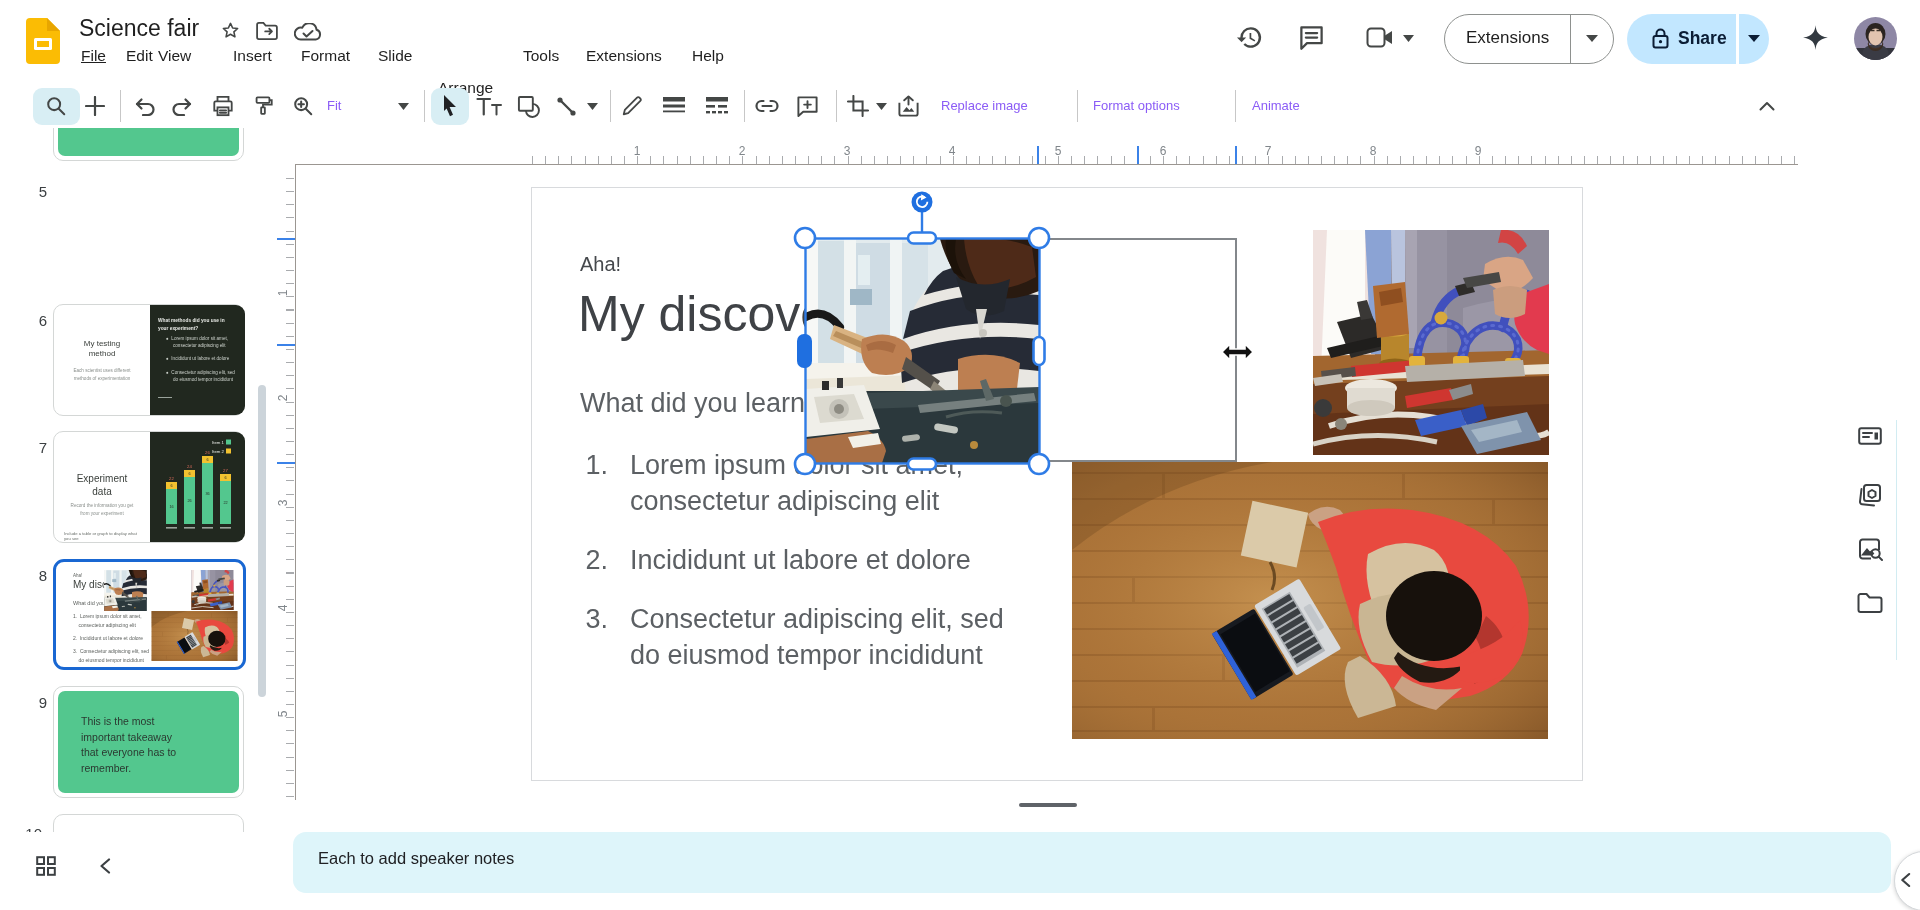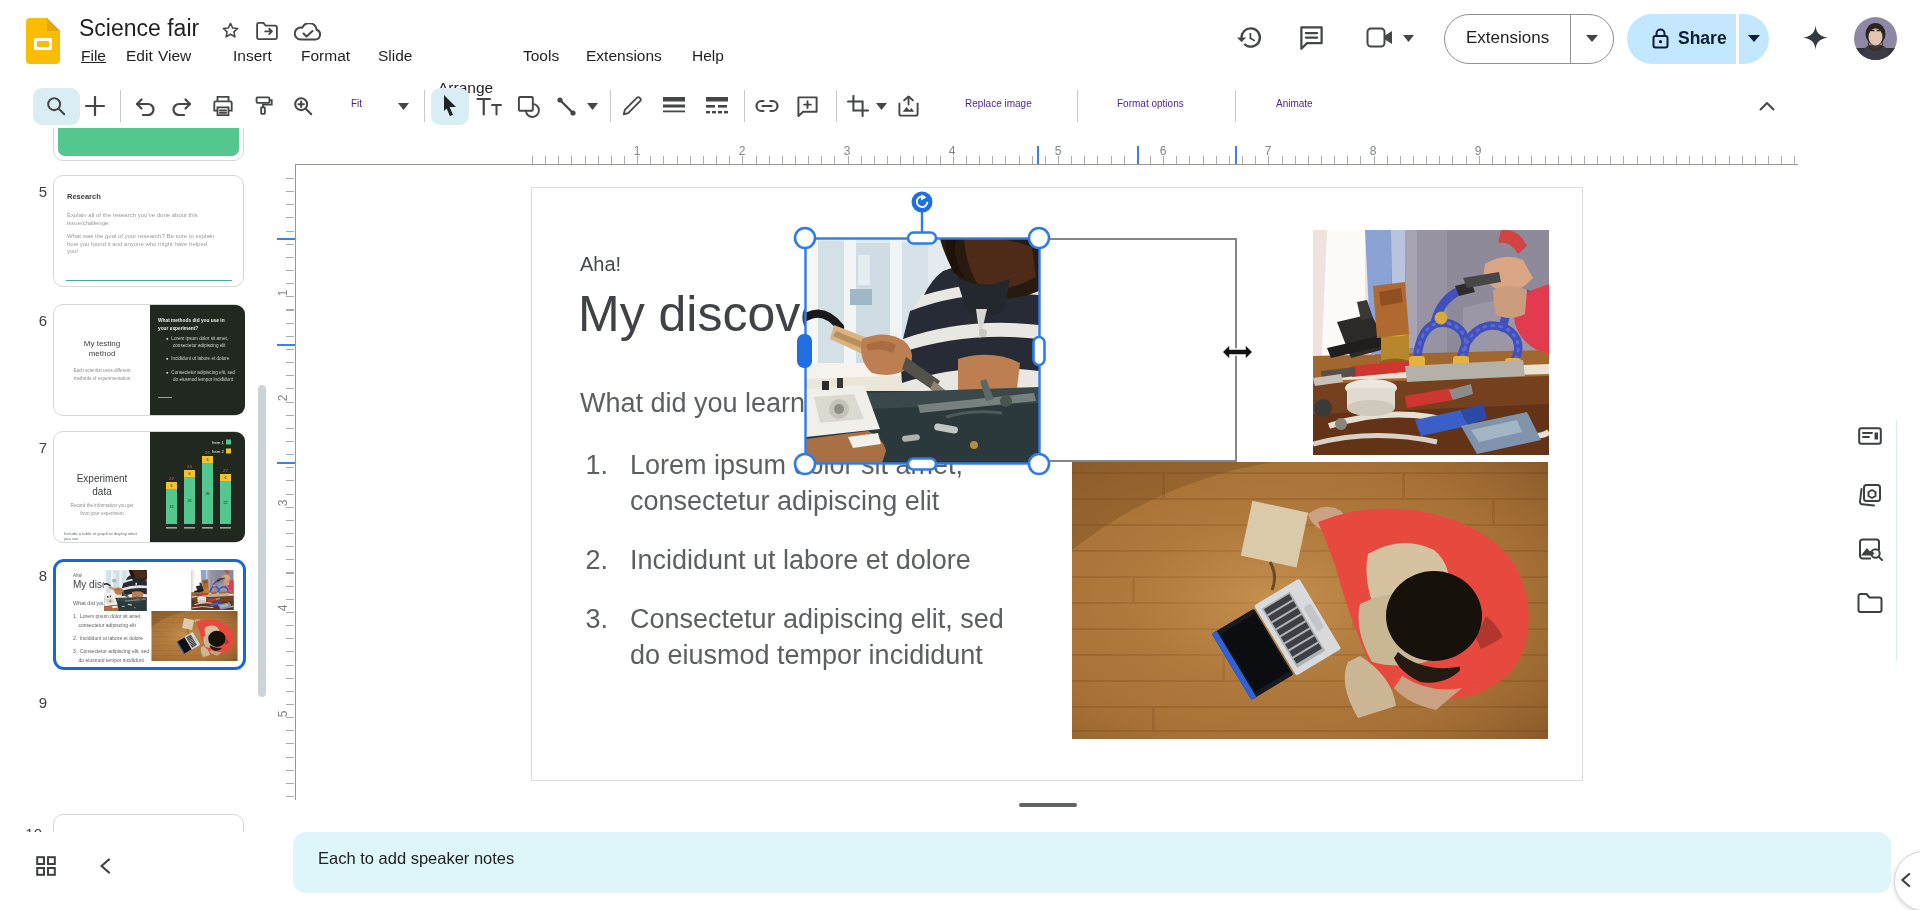--- a/index.html
+++ b/index.html
@@ -2,21 +2,21 @@
 <html><head>
 <meta charset="utf-8">
 <style>
   * { margin:0; padding:0; box-sizing:border-box; }
   html,body { width:1920px; height:910px; overflow:hidden; background:#fff;
     font-family:"Liberation Sans", sans-serif; }
   .abs { position:absolute; }
   #app { position:relative; width:1920px; height:910px; background:#fff; }
   svg { display:block; }
   .menuitem { font-size:15.5px; color:#1f1f1f; }
-  .tbtxt { font-size:10px; color:#4c1d95;margin-left:24px; }
+  .tbtxt { font-size:13px; color:#8b5cf6; }
 </style>
 </head>
 <body>
 <div id="app">
 
 <div id="header">
 
   <svg class="abs" style="left:26px;top:18px" width="34" height="46" viewBox="0 0 34 46">
     <path d="M4 0 H21 L34 13 V42 a4 4 0 0 1 -4 4 H4 a4 4 0 0 1 -4-4 V4 a4 4 0 0 1 4-4 Z" fill="#fbbc04"></path>
     <path d="M21 0 L34 13 H21 Z" fill="#e8a600"></path>
@@ -248,26 +248,20 @@
   <div class="abs slnum" style="left:27px;top:55px;">5</div>
   <div class="abs slnum" style="left:27px;top:184px;">6</div>
   <div class="abs slnum" style="left:27px;top:311px;">7</div>
   <div class="abs slnum" style="left:27px;top:439px;">8</div>
   <div class="abs slnum" style="left:27px;top:566px;">9</div>
 
   <div class="abs thumb" style="left:53px;top:-79px;">
     <div class="abs" style="left:4px;top:4px;right:4px;bottom:4px;background:#53c78e;border-radius:7px;"></div>
   </div>
 
-  <div class="abs thumb" style="left:53px;top:47px;">
-    <div class="abs" style="left:13px;top:16px;font-size:7.5px;font-weight:bold;color:#3a3f3b;">Research</div>
-    <div class="abs" style="left:13px;top:36px;width:140px;font-size:6px;line-height:7.7px;color:#969c98;">Explain all of the research you’ve done about this issue/challenge.</div>
-    <div class="abs" style="left:13px;top:57px;width:152px;font-size:6px;line-height:7.7px;color:#969c98;">What was the goal of your research? Be sure to explain how you found it and anyone who might have helped you!</div>
-    <div class="abs" style="left:12px;bottom:5px;width:166px;height:1px;background:#45b08c;"></div>
-  </div>
 
   <div class="abs thumb" style="left:53px;top:176px;">
     <div class="abs" style="left:96px;top:0;width:95px;height:110px;background:#21281f;border-radius:0 9px 9px 0;"></div>
     <div class="abs" style="left:20px;top:34px;width:56px;font-size:8px;line-height:1.3;color:#3a3f3b;text-align:center;">My testing method</div>
     <div class="abs" style="left:16px;top:62px;width:64px;font-size:4.6px;line-height:1.7;color:#8a8f8c;text-align:center;">Each scientist uses different methods of experimentation</div>
     <div class="abs" style="left:104px;top:12px;width:78px;font-size:4.8px;line-height:1.6;color:#e8eae6;font-weight:bold;">What methods did you use in your experiment?</div>
     <div class="abs" style="left:112px;top:30px;width:74px;font-size:4.6px;line-height:1.6;color:#cdd2cc;padding-left:7px;text-indent:-7px;">●&nbsp; Lorem ipsum dolor sit amet, consectetur adipiscing elit</div>
     <div class="abs" style="left:112px;top:50px;width:74px;font-size:4.6px;line-height:1.6;color:#cdd2cc;padding-left:7px;text-indent:-7px;">●&nbsp; Incididunt ut labore et dolore</div>
     <div class="abs" style="left:112px;top:64px;width:74px;font-size:4.6px;line-height:1.6;color:#cdd2cc;padding-left:7px;text-indent:-7px;">●&nbsp; Consectetur adipiscing elit, sed do eiusmod tempor incididunt</div>
     <div class="abs" style="left:104px;top:92px;width:14px;height:1px;background:#9aa39b;"></div>
@@ -332,20 +326,24 @@
           <use href="#imgA"></use>
         </svg>
     <svg class="abs" style="left:135px;top:8px" width="43" height="40" viewBox="0 0 236 225">
           <use href="#imgB"></use>
         </svg>
     <svg class="abs" style="left:95px;top:49px" width="87" height="50" viewBox="0 0 476 277">
           <use href="#imgC"></use>
         </svg>
   </div>
 
+  <div class="abs thumb" style="left:53px;top:558px;">
+    <div class="abs" style="left:4px;top:4px;right:4px;bottom:4px;background:#53c78e;border-radius:7px;"></div>
+    <div class="abs" style="left:27px;top:27px;width:108px;font-size:10.5px;line-height:15.5px;color:#2b3a31;">This is the most important takeaway that everyone has to remember.</div>
+  </div>
 
   <div class="abs thumb" style="left:53px;top:686px;"></div>
   <div class="abs slnum" style="left:22px;top:697px;">10</div>
 
   <div class="abs" style="left:258px;top:257px;width:8px;height:312px;background:#ccd4da;border-radius:4px;"></div>
 </div>
 <style>
   .thumb { width:191px; height:112px; background:#fff; border:1px solid #d4d7d6; border-radius:10px; }
   .thumb > .abs { }
   .slnum { font-size:15px; color:#3c4043; width:20px; text-align:right; }

